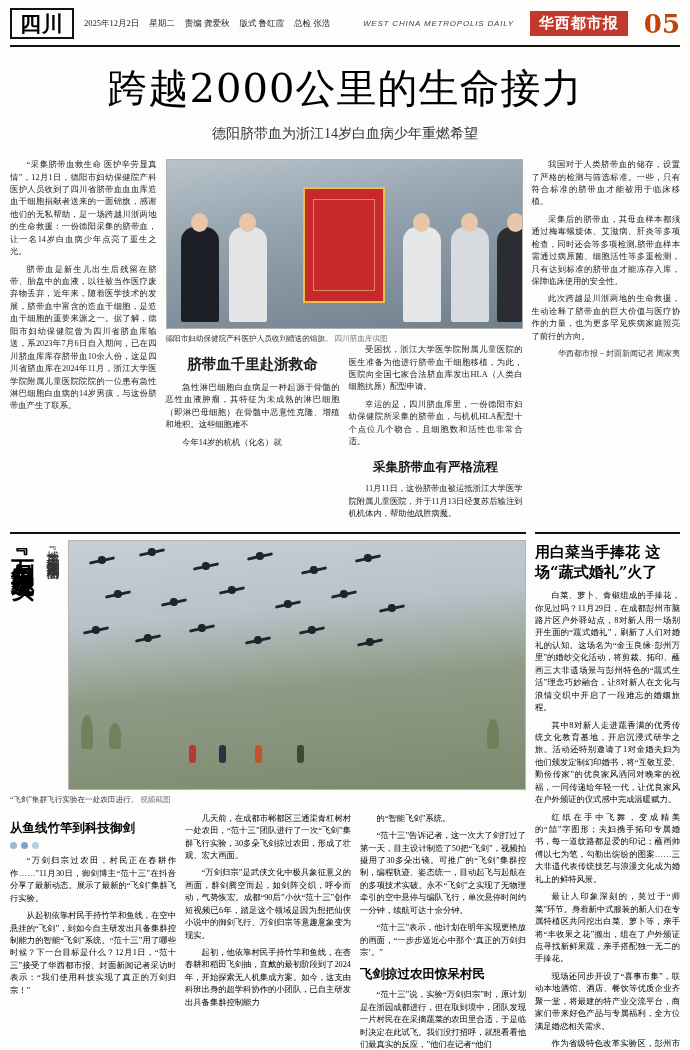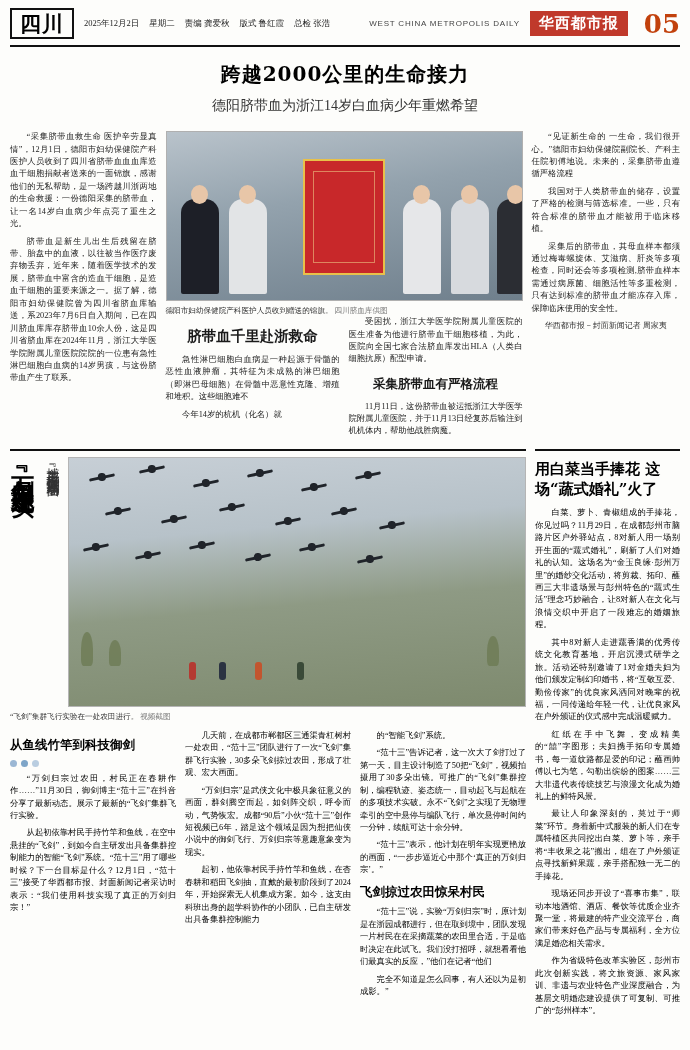--- a/index.html
+++ b/index.html
@@ -8,32 +8,32 @@
     width:690px;height:1050px;background:#fdfdfb;position:relative;overflow:hidden;
     box-sizing:border-box;padding:0;
   }
   
   .masthead{display:flex;align-items:center;padding:8px 10px 4px 10px;gap:10px;}
   .section-badge{
     border:2px solid #111;font-size:21px;font-weight:bold;padding:2px 8px;line-height:1.1;
     font-family:"DejaVu Serif", serif;letter-spacing:1px;
   }
   .masthead-meta{font-size:8.5px;color:#222;display:flex;gap:10px;align-items:center;flex:1;white-space:nowrap;}
-  .masthead-en{font-size:8px;color:#444;letter-spacing:.8px;font-family:"Liberation Sans",sans-serif;}
+  .masthead-en{font-size:8px;color:#444;letter-spacing:.8px;margin-right:6px;font-family:"Liberation Sans",sans-serif;font-style:italic;}
   .brand{
     background:#c0392b;color:#fff;font-weight:bold;font-size:15px;padding:3px 9px;letter-spacing:1px;
     font-family:"DejaVu Serif",serif;
   }
   .page-no{font-size:26px;font-weight:bold;color:#c2410c;font-family:"DejaVu Serif",serif;margin-left:6px;line-height:1;}
   .rule{height:2px;background:#111;margin:2px 10px 0 10px;}
 
   
   .headline-wrap{text-align:center;padding:14px 20px 6px 20px;}
   h1.headline{
-    font-size:20px;margin:0;font-weight:bold;letter-spacing:1px;font-family:"DejaVu Serif",serif;
+    font-size:40px;margin:0;font-weight:normal;letter-spacing:1px;font-family:"DejaVu Serif",serif;
   }
   .subhead{font-size:14px;margin-top:9px;color:#333;}
 
   
   .top-area{display:flex;padding:10px 10px 0 10px;gap:9px;}
   .col{font-size:8.3px;line-height:1.5;text-align:justify;color:#1a1a1a;}
   .col p{margin:0 0 5px 0;text-indent:2em;}
   .col-1{width:148px;}
   .col-mid{width:358px;}
   .col-3{width:150px;}
@@ -56,21 +56,21 @@
   .p5{left:330px;background:#2b2d33;}
   .photo .head{position:absolute;width:17px;height:19px;border-radius:50%;background:#e8c6a8;}
   .cap{font-size:7.6px;color:#333;line-height:1.45;margin-top:4px;}
   .cap .credit{color:#777;}
   .subtitle{
     font-size:14.5px;font-weight:bold;text-align:center;margin:9px 0 7px 0;font-family:"DejaVu Serif",serif;
   }
   .subtitle.sm{font-size:12.5px;}
   .mid-cols{display:flex;gap:9px;}
   .mid-cols .c{width:174px;}
-  .byline{text-align:center;font-size:8px;color:#333;margin-top:3px;}
+  .byline{text-align:right;font-size:8px;color:#333;margin-top:3px;}
 
   
   .lower{display:flex;padding:6px 10px 8px 10px;gap:9px;}
   .lower-left{width:516px;border-top:2px solid #111;padding-top:6px;}
   .lower-right{width:150px;border-top:2px solid #111;padding-top:6px;}
   .vtitle-row{display:flex;gap:8px;}
   .vtitle{
     writing-mode:vertical-rl;text-orientation:upright;font-size:23px;font-weight:bold;
     line-height:1.18;letter-spacing:2px;font-family:"DejaVu Serif",serif;height:250px;
   }
@@ -146,30 +146,31 @@
         <span class="credit">四川脐血库供图</span>
       </div>
       <div class="mid-cols">
         <div class="c col">
           <div class="subtitle">脐带血千里赴浙救命</div>
           <p>急性淋巴细胞白血病是一种起源于骨髓的恶性血液肿瘤，其特征为未成熟的淋巴细胞（即淋巴母细胞）在骨髓中恶意性克隆、增殖和堆积。这些细胞难不</p>
           <p>今年14岁的杭机（化名）就</p>
         </div>
         <div class="c col">
           <p>受困扰，浙江大学医学院附属儿童医院的医生准备为他进行脐带血干细胞移植，为此，医院向全国七家合法脐血库发出HLA（人类白细胞抗原）配型申请。</p>
+          <p>幸运的是，四川脐血库里，一份德阳市妇幼保健院所采集的脐带血，与机机HLA配型十个点位几个吻合，且细胞数和活性也非常合适。</p>
           <div class="subtitle sm">采集脐带血有严格流程</div>
           <p>11月11日，这份脐带血被运抵浙江大学医学院附属儿童医院，并于11月13日经复苏后输注到机机体内，帮助他战胜病魔。</p>
         </div>
       </div>
     </div>
 
     <div class="col col-3">
-      <p>“见证新生命的 一生命，我们很开心。”德阳市妇幼保健院副院长、产科主任院初傅地说。未来的，采集脐带血遵循严格流程</p>
       <p>我国对于人类脐带血的储存，设置了严格的检测与筛选标准。一些，只有符合标准的脐带血才能被用于临床移植。</p>
       <p>采集后的脐带血，其母血样本都须通过梅毒螺旋体、艾滋病、肝炎等多项检查，同时还会等多项检测,脐带血样本需通过病原菌、细胞活性等多重检测，只有达到标准的脐带血才能冻存入库，保障临床使用的安全性。</p>
+      <p>此次跨越是川浙两地的生命救援，生动诠释了脐带血的巨大价值与医疗协作的力量，也为更多罕见疾病家庭照亮了前行的方向。</p>
       <div class="byline">华西都市报－封面新闻记者 周家夷</div>
     </div>
   </div>
 
   <div class="lower">
 
     <div class="lower-left">
       <div class="vtitle-row">
         <div class="vtitle">『万剑归宗』走进现实</div>
         <div class="vtitle small">博主『范十三』科技御剑还原武侠名场面</div>

